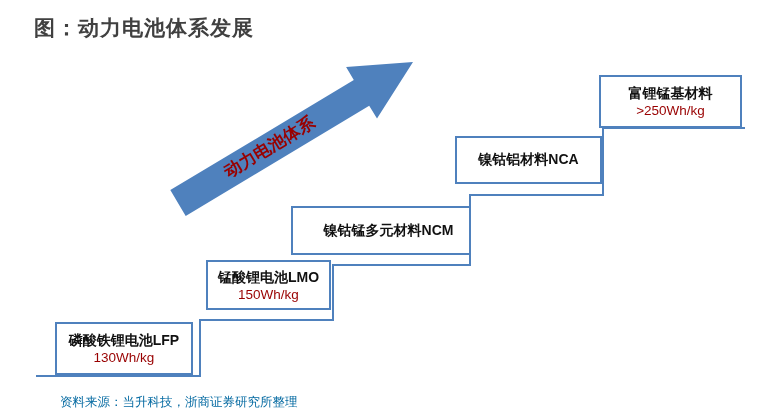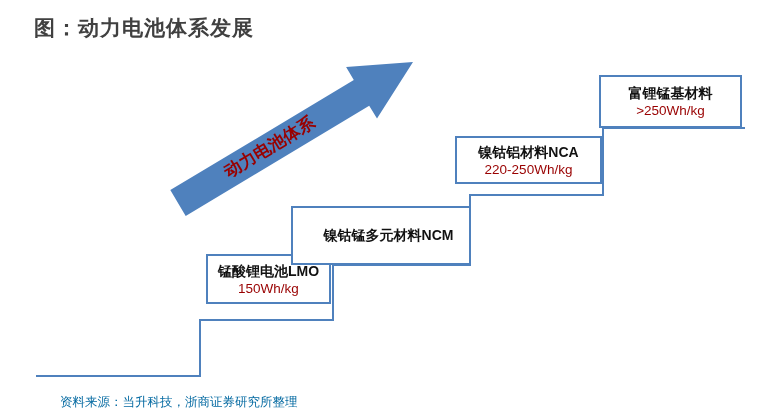--- a/index.html
+++ b/index.html
@@ -66,22 +66,22 @@
   #arrow-svg {
     position: absolute;
     left: 160px;
     top: 45px;
     width: 270px;
     height: 175px;
     z-index: 1;
   }
   
   #box1 { left: 55px;  top: 322px; width: 138px; height: 53px; }
-  #box2 { left: 206px; top: 254px; width: 125px; height: 50px; }
-  #box3 { left: 291px; top: 206px; width: 180px; height: 59px; padding-left: 15px; }
+  #box2 { left: 206px; top: 260px; width: 125px; height: 50px; }
+  #box3 { left: 291px; top: 206px; width: 180px; height: 49px; padding-left: 15px; }
   #box4 { left: 455px; top: 136px; width: 147px; height: 48px; }
   #box5 { left: 599px; top: 75px;  width: 143px; height: 53px; }
   
   #hl1 { left: 36px;  top: 375px; width: 165px; }
   #vl1 { left: 199px; top: 319px; height: 58px; }
   #hl2 { left: 199px; top: 319px; width: 135px; }
   #vl2 { left: 332px; top: 264px; height: 57px; }
   #hl3 { left: 332px; top: 264px; width: 139px; }
   #vl3 { left: 469px; top: 194px; height: 72px; }
   #hl4 { left: 469px; top: 194px; width: 135px; }
@@ -103,33 +103,36 @@
   <div class="hline" id="hl1"></div>
   <div class="vline" id="vl1"></div>
   <div class="hline" id="hl2"></div>
   <div class="vline" id="vl2"></div>
   <div class="hline" id="hl3"></div>
   <div class="vline" id="vl3"></div>
   <div class="hline" id="hl4"></div>
   <div class="vline" id="vl4"></div>
   <div class="hline" id="hl5"></div>
 
+  <div class="step-box" id="box1">
+    <div class="step-name">磷酸铁锂电池LFP</div>
+    <div class="step-value">130Wh/kg</div>
+  </div>
 
   <div class="step-box" id="box2">
     <div class="step-name">锰酸锂电池LMO</div>
     <div class="step-value">150Wh/kg</div>
   </div>
 
   <div class="step-box" id="box3">
     <div class="step-name">镍钴锰多元材料NCM</div>
   </div>
 
   <div class="step-box" id="box4">
     <div class="step-name">镍钴铝材料NCA</div>
-    <div class="step-value">220-250Wh/kg</div>
   </div>
 
   <div class="step-box" id="box5">
     <div class="step-name">富锂锰基材料</div>
     <div class="step-value">&gt;250Wh/kg</div>
   </div>
 
   <div class="source-note">资料来源：当升科技，浙商证券研究所整理</div>
 
 </div>

